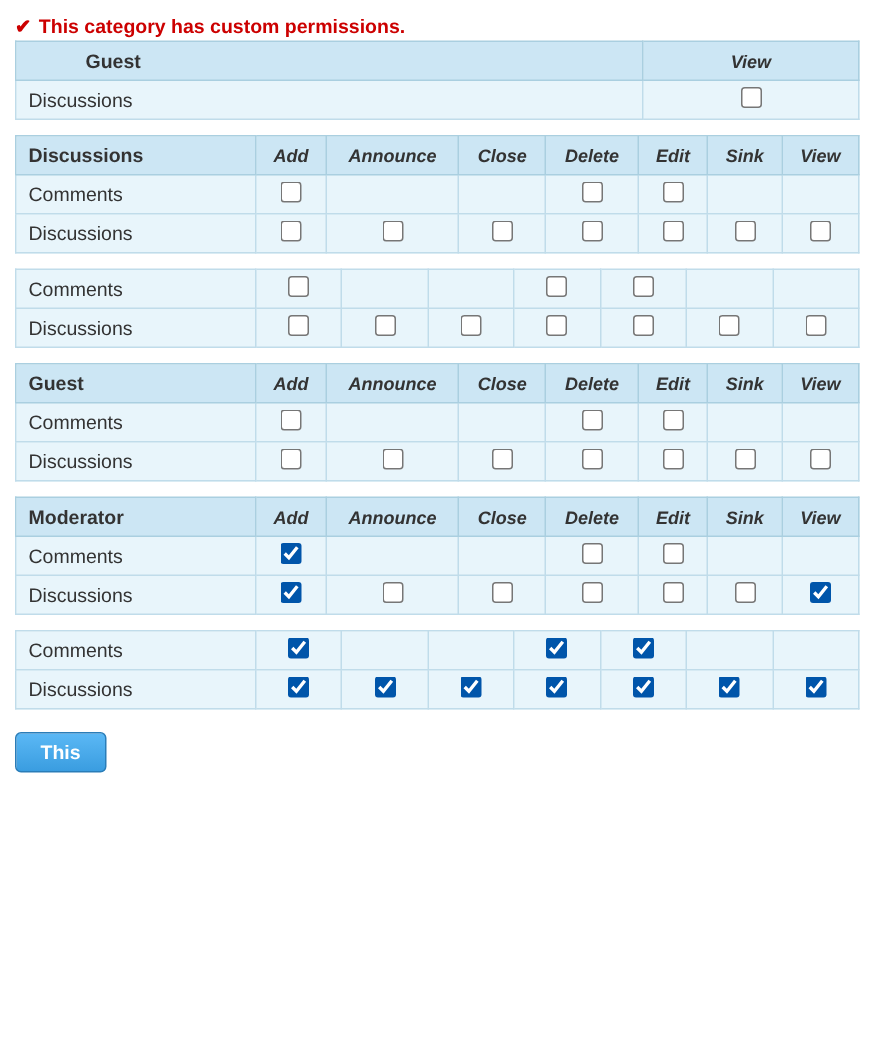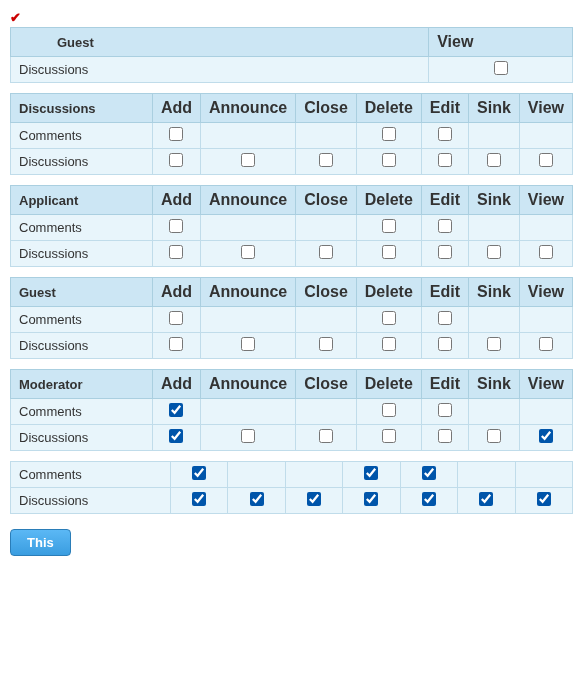--- a/index.html
+++ b/index.html
@@ -48,23 +48,24 @@
       padding: 4px 8px;
       border: 1px solid #c0dcea;
       text-align: center;
       vertical-align: middle;
     }
     .perm-row td:first-child {
       text-align: left;
       color: #333;
     }
     .col-header {
-      text-align: left;
+      text-align: center;
       font-weight: normal;
-      font-size: 16px;
+      font-size: 12px;
+      font-style: italic;
     }
     input[type="checkbox"] {
       width: 14px;
       height: 14px;
       cursor: pointer;
       accent-color: #0055aa;
     }
     .save-btn {
       background: linear-gradient(to bottom, #5bb8f5, #3a9de0);
       border: 1px solid #2a7db8;
@@ -79,20 +80,21 @@
   </style>
 </head>
 <body>
 
 
 
 
 <div>
   <div class="notice">
     <span>✔</span>
+    <span>This category has custom permissions.</span>
   </div>
 </div>
 
 
 <table>
   <tbody>
     <tr class="role-header">
       <td style="width:160px;padding-left:46px;">Guest</td>
       <td class="col-header" style="width:55px;">View</td>
     </tr>
@@ -135,30 +137,20 @@
       <td><input type="checkbox" style=""></td>
       <td><input type="checkbox" style=""></td>
       <td><input type="checkbox" style=""></td>
     </tr>
   </tbody>
 </table>
 
 
 <table>
   <tbody>
-    <tr class="role-header">
-      <td style="width:160px;">Applicant</td>
-      <td class="col-header">Add</td>
-      <td class="col-header">Announce</td>
-      <td class="col-header">Close</td>
-      <td class="col-header">Delete</td>
-      <td class="col-header">Edit</td>
-      <td class="col-header">Sink</td>
-      <td class="col-header">View</td>
-    </tr>
     <tr class="perm-row">
       <td>Comments</td>
       <td><input type="checkbox" style=""></td>
       <td></td>
       <td></td>
       <td><input type="checkbox" style=""></td>
       <td><input type="checkbox" style=""></td>
       <td></td>
       <td></td>
     </tr>

